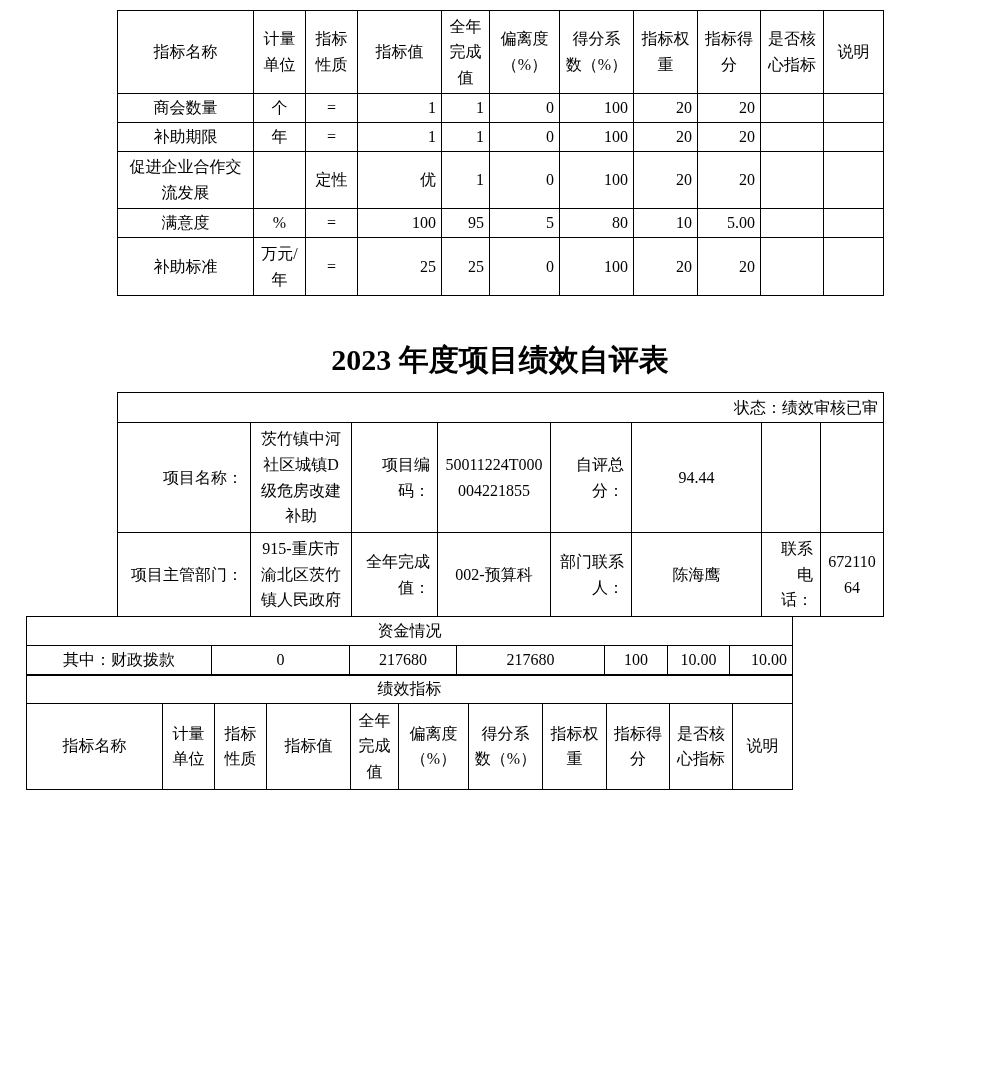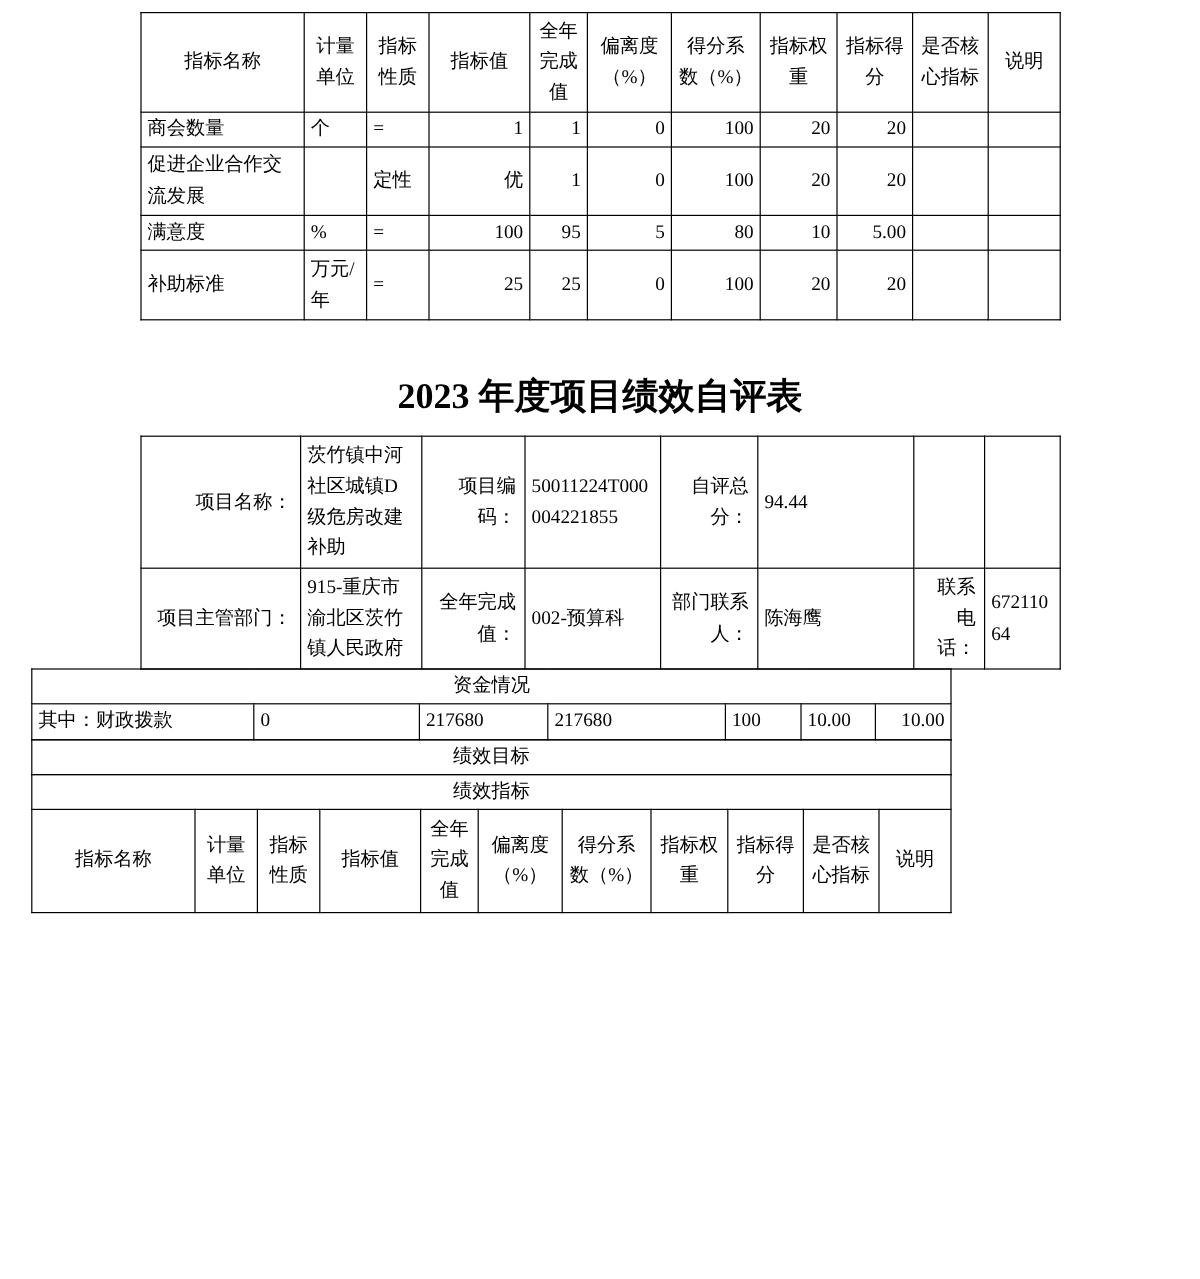--- a/index.html
+++ b/index.html
@@ -25,21 +25,21 @@
     font-size:16px;
     line-height:1.6;
     padding:1px 5px;
     vertical-align:middle;
     word-break:break-all;
     overflow:hidden;
     box-sizing:border-box;
   }
   td.c{text-align:center;}
   td.r{text-align:right;}
-  td.l{text-align:left;}
+  td.l{text-align:center;}
   td.top{vertical-align:top;padding-top:2px;}
   td.lab{text-align:right;padding-right:7px;}
   .h28{height:28px}.h29{height:29px}.h30{height:30px}
   .h54{height:54px}.h57{height:57px}.h58{height:58px}
   .h61{height:61px}.h62{height:62px}.h83{height:83px}
   .h84{height:84px}.h86{height:86px}.h110{height:110px}
   .title{
     width:766px;
     margin:44px 0 13px 117px;
     text-align:center;
@@ -87,20 +87,33 @@
       <td class="l">=</td>
       <td class="r">1</td>
       <td class="r">1</td>
       <td class="r">0</td>
       <td class="r">100</td>
       <td class="r">20</td>
       <td class="r">20</td>
       <td></td>
       <td></td>
     </tr>
+    <tr class="h29">
+      <td class="l">补助期限</td>
+      <td class="l">年</td>
+      <td class="l">=</td>
+      <td class="r">1</td>
+      <td class="r">1</td>
+      <td class="r">0</td>
+      <td class="r">100</td>
+      <td class="r">20</td>
+      <td class="r">20</td>
+      <td></td>
+      <td></td>
+    </tr>
     <tr class="h57">
       <td class="l">促进企业合作交流发展</td>
       <td class="l"></td>
       <td class="l">定性</td>
       <td class="r">优</td>
       <td class="r">1</td>
       <td class="r">0</td>
       <td class="r">100</td>
       <td class="r">20</td>
       <td class="r">20</td>
@@ -143,20 +156,23 @@
       <col style="width:133px">
         <col style="width:101px">
         <col style="width:86px">
       <col style="width:113px">
         <col style="width:81px">
         <col style="width:130px">
       <col style="width:59px">
         <col style="width:63px">
     </colgroup>
     <tbody>
+        <tr class="h30">
+      <td colspan="8" class="r">状态：绩效审核已审</td>
+    </tr>
     <tr class="h110">
       <td class="lab">项目名称：</td>
       <td class="l">茨竹镇中河社区城镇D级危房改建补助</td>
       <td class="lab">项目编码：</td>
       <td class="l">50011224T000004221855</td>
       <td class="lab">自评总分：</td>
       <td class="l">94.44</td>
       <td></td>
       <td></td>
     </tr>
@@ -199,23 +215,20 @@
   </tbody>
     </table>
 
   <table class="tbl stack">
     <colgroup>
       <col style="width:328px">
         <col style="width:270px">
         <col style="width:168px">
     </colgroup>
     <tbody>
-        <tr class="h29">
-      <td colspan="3" class="c">绩效目标</td>
-    </tr>
   </tbody>
     </table>
 
   <table class="tbl stack">
     <colgroup>
       <col style="width:136px">
         <col style="width:52px">
         <col style="width:52px">
       <col style="width:84px">
         <col style="width:48px">

